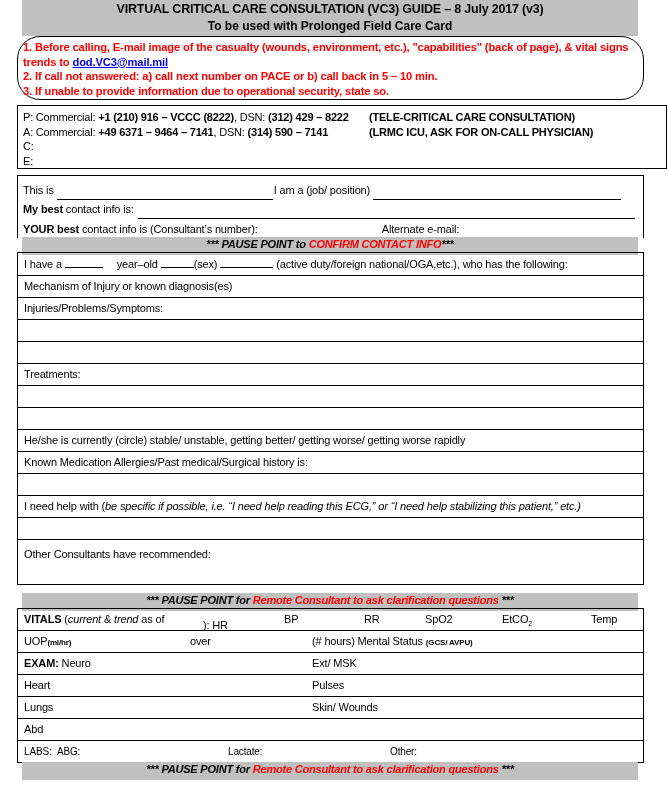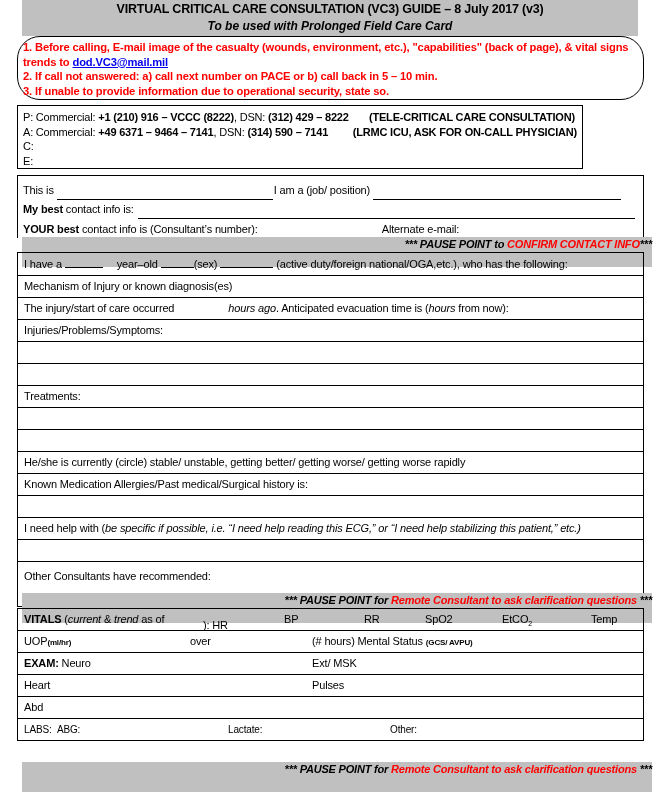--- a/index.html
+++ b/index.html
@@ -2,32 +2,32 @@
 <html><head>
 <meta charset="utf-8">
 <style>
   html, body { margin:0; padding:0; background:#ffffff; }
   body { width:668px; height:808px; position:relative; overflow:hidden;
          font-family:"Liberation Sans", "DejaVu Sans", sans-serif; color:#000; }
   .abs { position:absolute; }
   .gray { background:#c0c0c0; }
   .title-band { left:22px; top:0; width:616px; height:36px; text-align:center; }
   .title-band .t1 { font-size:12.5px; font-weight:bold; line-height:17px; padding-top:1px; letter-spacing:-0.2px; }
-  .title-band .t2 { font-size:12px; font-weight:bold; font-style:italic; line-height:17px; }
+  .title-band .t2 { font-size:12px; font-weight:bold; line-height:17px; }
   .box { border:1.5px solid #000; box-sizing:border-box; }
   .instr { left:17px; top:36px; width:627px; height:64px; padding:3px 5px; color:#ff0000; font-size:11.2px; font-weight:bold; line-height:14.5px; letter-spacing:-0.15px;border-radius:23px; }
   .instr a { color:#0000ee; text-decoration:underline; }
-  .pace { left:17px; top:105px; width:566px; height:64px; padding:4px 5px; font-size:11px; line-height:14.5px; letter-spacing:-0.2px; }
+  .pace { left:17px; top:105px; width:650px; height:64px; padding:4px 5px; font-size:11px; line-height:14.5px; letter-spacing:-0.2px; }
   .pace .row { display:flex; white-space:nowrap; }
   .pace .num { width:346px; }
   .pace b { font-weight:bold; }
   .contact { left:17px; top:175px; width:627px; height:63px; padding:4px 5px 0 5px; font-size:11px; line-height:20px; letter-spacing:-0.15px; }
   .contact .line { display:flex; align-items:flex-end; white-space:nowrap; height:19.5px; }
   .blank { display:inline-block; border-bottom:1px solid #000; height:13px; }
-  .pause { left:22px; width:616px; height:30px; text-align:right; font-size:11px; font-weight:bold; font-style:italic; line-height:15px; letter-spacing:-0.2px;padding-left:14px; }
+  .pause { left:22px; width:616px; height:18px; text-align:center; font-size:11px; font-weight:bold; font-style:italic; line-height:15px; letter-spacing:-0.2px; }
   .pause .red { color:#ff0000; }
   .tbl { left:17px; width:627px; border:1.5px solid #000; box-sizing:border-box; border-bottom:none; }
   .tr { border-bottom:1px solid #000; box-sizing:border-box; height:22px; font-size:11px; line-height:21px; padding-left:6px; white-space:nowrap; position:relative; letter-spacing:-0.15px; }
   .tr.last { border-bottom:1.5px solid #000; }
   .tr i { font-style:italic; }
   .tr .sm { font-size:8px; font-weight:bold; }
   .col { position:absolute; top:0; }
   .u { display:inline-block; border-bottom:1px solid #000; height:14px; vertical-align:baseline; }
 </style>
 </head>
@@ -83,23 +83,20 @@
 <div class="abs tbl" style="top:252px;">
   <div class="tr" style="height:23px;">
     <span>I have a</span>
     <span class="u" style="width:38px;"></span>
     <span style="margin-left:11px;">year–old</span>
     <span class="u" style="width:33px;"></span><span>(sex)</span>
     <span class="u" style="width:53px;"></span>
     <span>(active duty/foreign national/OGA,etc.), who has the following:</span>
   </div>
   <div class="tr">Mechanism of Injury or known diagnosis(es)</div>
-  <div class="tr">
-    <span>The injury/start of care occurred</span><span style="display:inline-block;width:54px;"></span><i>hours ago</i><span>.  Anticipated evacuation time is (</span><i>hours</i><span> from now):</span>
-  </div>
   <div class="tr">Injuries/Problems/Symptoms:</div>
   <div class="tr"></div>
   <div class="tr"></div>
   <div class="tr">Treatments:</div>
   <div class="tr"></div>
   <div class="tr"></div>
   <div class="tr">He/she is currently (circle) stable/ unstable, getting better/ getting worse/ getting worse rapidly</div>
   <div class="tr">Known Medication Allergies/Past medical/Surgical history is:</div>
   <div class="tr"></div>
   <div class="tr">
@@ -129,20 +126,24 @@
     <span class="col" style="left:294px;"><span>(# hours)  Mental Status </span><span class="sm">(GCS/ AVPU)</span></span>
   </div>
   <div class="tr">
     <b>EXAM:</b><span> Neuro</span>
     <span class="col" style="left:294px;">Ext/ MSK</span>
   </div>
   <div class="tr">
     <span>Heart</span>
     <span class="col" style="left:294px;">Pulses</span>
   </div>
+  <div class="tr">
+    <span>Lungs</span>
+    <span class="col" style="left:294px;">Skin/ Wounds</span>
+  </div>
   <div class="tr">Abd</div>
   <div class="tr last" style="font-size:10px;border-bottom:1.5px solid #000;">
     <span>LABS:</span>&nbsp;&nbsp;<span>ABG:</span>
     <span class="col" style="left:210px;">Lactate:</span>
     <span class="col" style="left:372px;">Other:</span>
   </div>
 </div>
 
 <div class="abs gray pause" style="top:762px;">
   <span>*** PAUSE POINT for </span><span class="red">Remote Consultant to ask clarification questions</span><span> ***</span>

